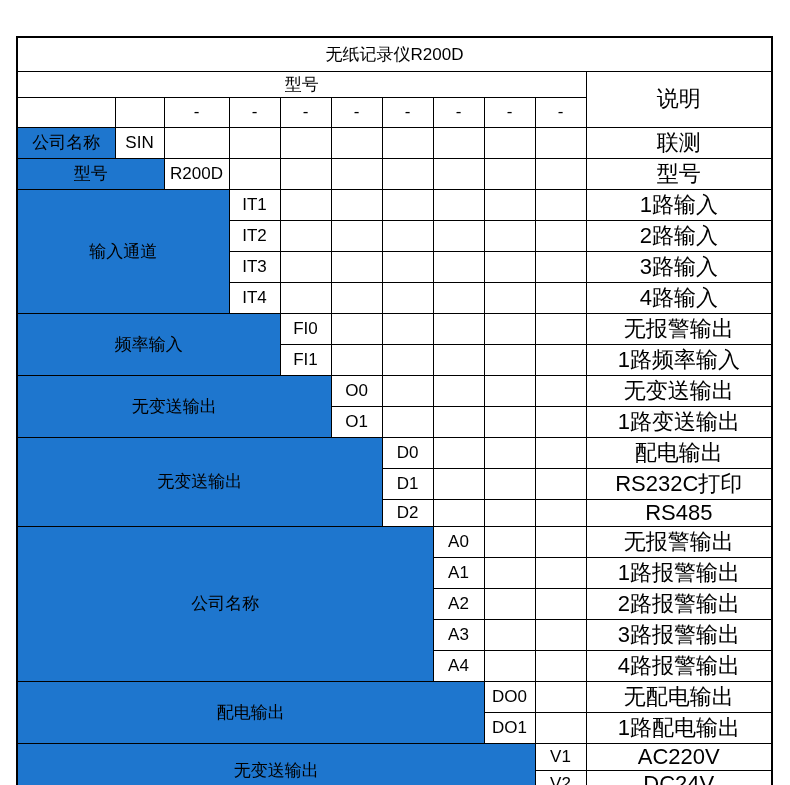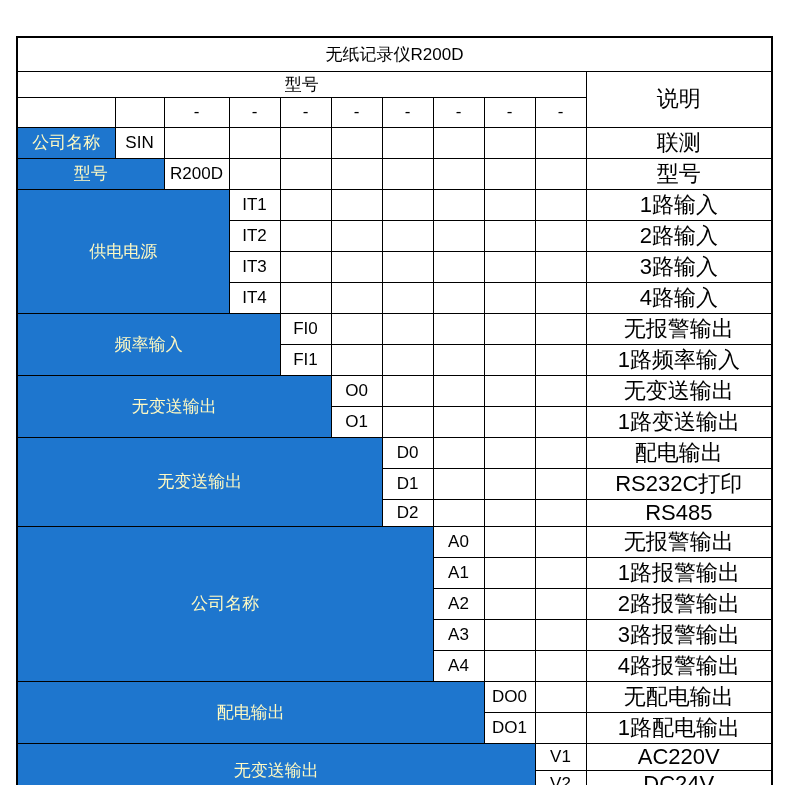--- a/index.html
+++ b/index.html
@@ -36,21 +36,21 @@
     font-weight: normal;
     overflow: hidden;
     white-space: nowrap;
   }
   tr.title-row { height: 34px; }
   tr.model-row { height: 26px; }
   tr.dash-row  { height: 30px; }
   tr.data-row  { height: 27px; }
   .blue-cell {
     background: #1E76CE;
-    color: #fef9c3;
+    color: #000000;
   }
   .title-cell { font-size: 17px; }
   .desc-col   { font-size: 22px; }
 </style>
 </head>
 <body>
 
 <div class="stage">
   <table class="spec">
     <colgroup id="colgroup">
@@ -107,21 +107,21 @@
           <td></td>
           <td></td>
           <td></td>
           <td></td>
           <td></td>
           <td></td>
           <td></td>
           <td class="desc-col">型号</td>
         </tr>
         <tr class="data-row">
-          <td class="blue-cell" colspan="3" rowspan="4">供电电源</td>
+          <td class="blue-cell" colspan="3" rowspan="4">输入通道</td>
           <td>IT1</td>
           <td></td>
           <td></td>
           <td></td>
           <td></td>
           <td></td>
           <td></td>
           <td class="desc-col">1路输入</td>
         </tr>
         <tr class="data-row">

